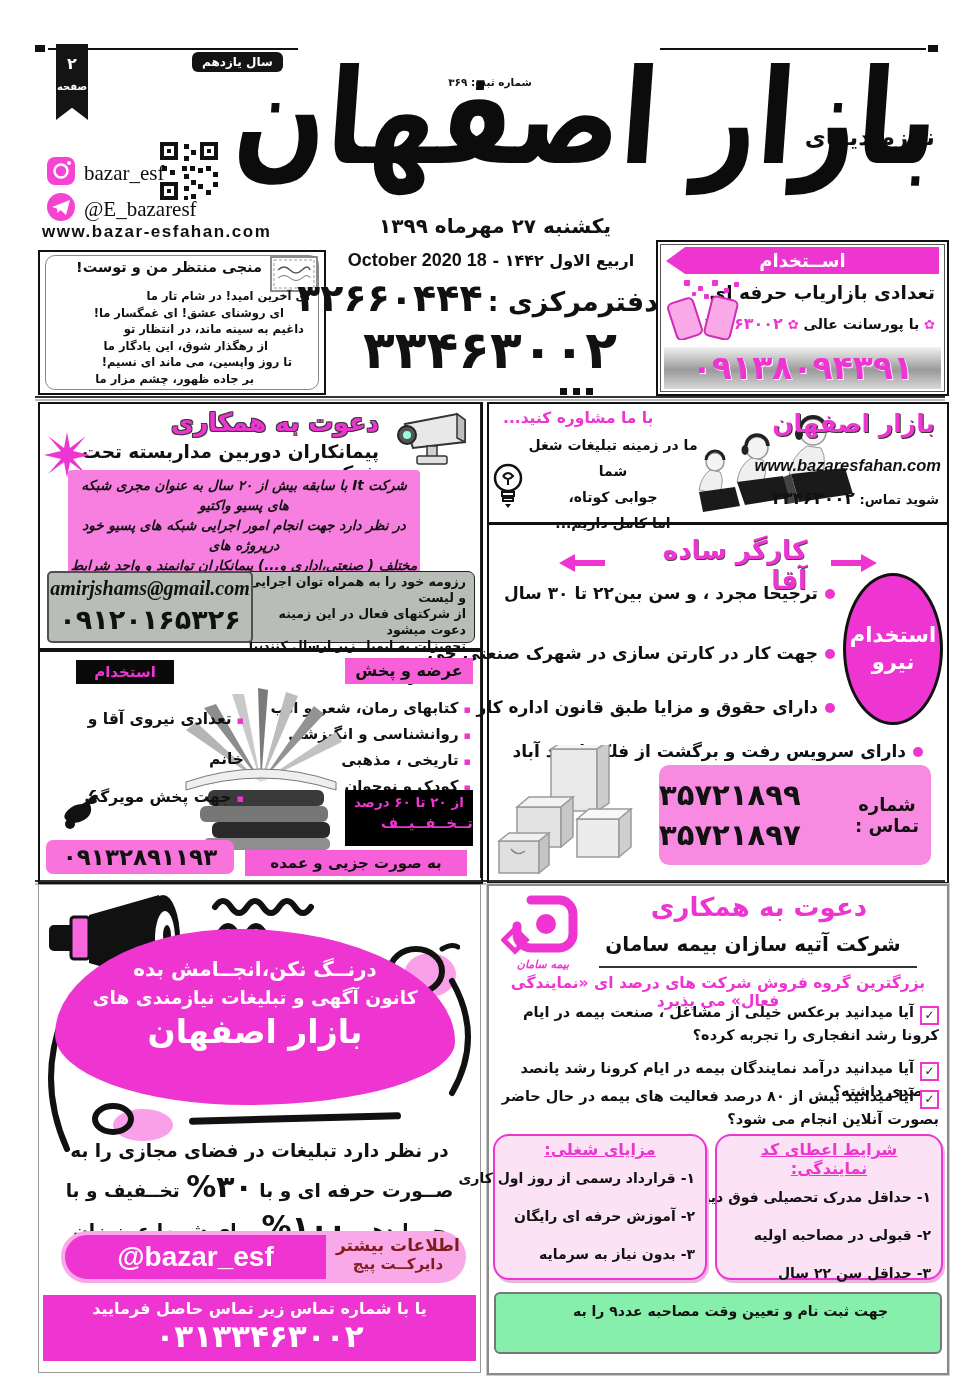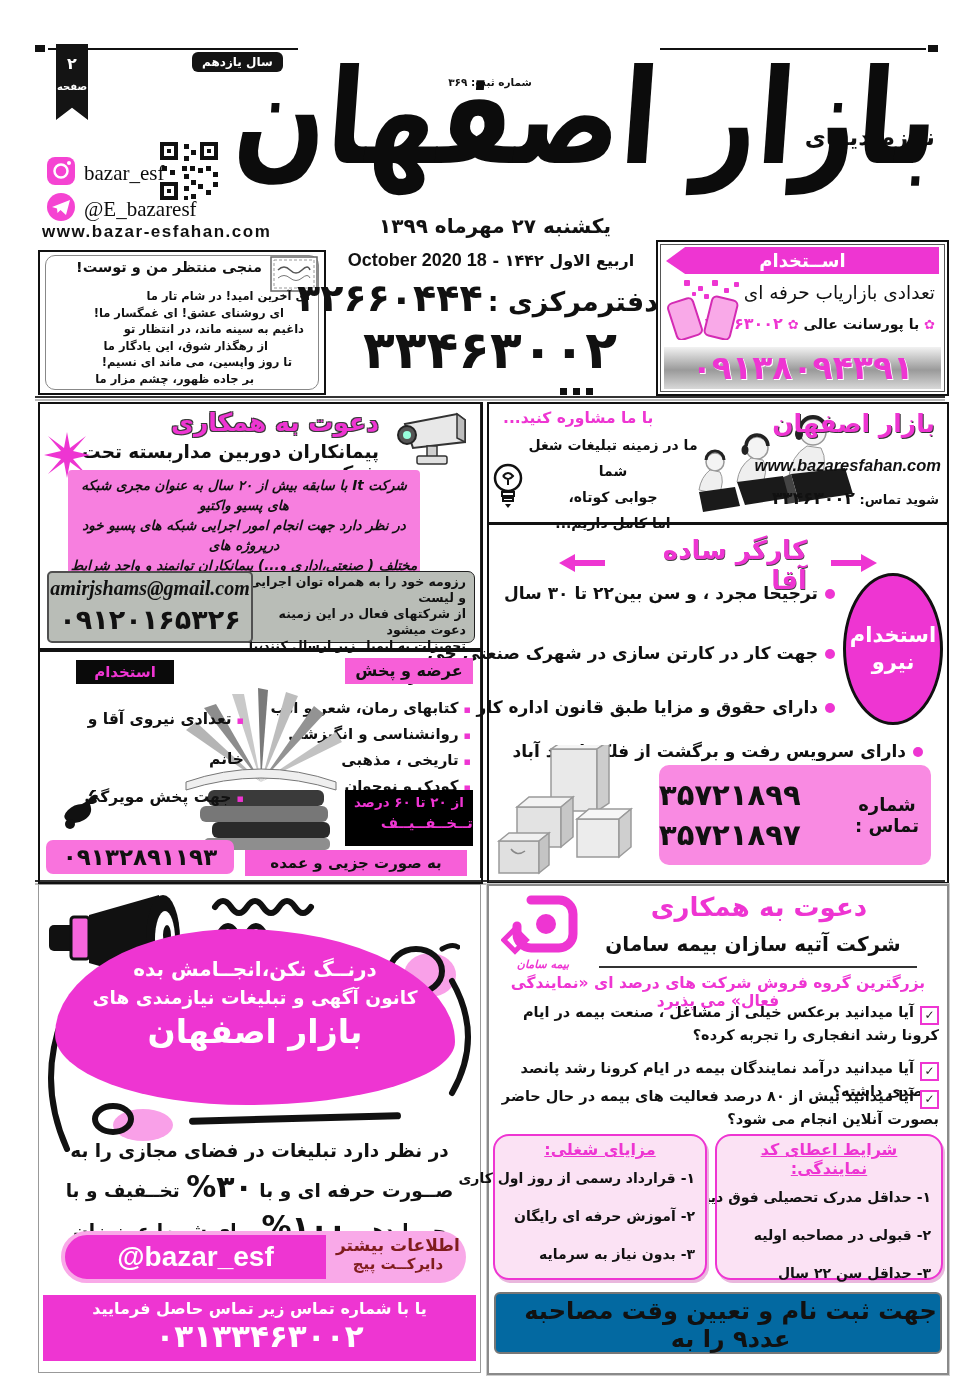--- a/index.html
+++ b/index.html
@@ -46,21 +46,21 @@
   .office .ph{font-size:38px;font-weight:bold;letter-spacing:1px;}
   .office2{top:320px;left:322px;width:336px;text-align:center;font-size:52px;font-weight:bold;letter-spacing:5px;}
   .dotsep{top:388px;left:560px;width:40px;display:flex;gap:6px;}
   .dotsep i{width:7px;height:7px;background:#111;display:block;}
 
   .recruit{top:240px;left:656px;width:289px;height:152px;border:2px solid #111;background:#fff;}
   .recruit-inner{position:absolute;inset:2px;border:1px solid #555;}
   .recruit-banner{position:absolute;top:5px;left:8px;right:8px;height:27px;background:var(--mg);
         clip-path:polygon(0 52%,7% 0,100% 0,100% 100%,7% 100%);
         color:#fff;font-size:18px;font-weight:bold;text-align:center;line-height:27px;letter-spacing:3px;}
-  .recruit-l1{position:absolute;top:40px;right:12px;font-size:18.5px;font-weight:normal;}
+  .recruit-l1{position:absolute;top:40px;right:12px;font-size:18.5px;font-weight:bold;}
   .recruit-l2{position:absolute;top:72px;right:12px;font-size:14px;font-weight:bold;}
   .recruit-l2 .fl{color:var(--mg);font-size:13px;}
   .recruit-l2 .ph2{color:var(--mg);font-size:16px;letter-spacing:1px;}
   .recruit-phones-art{position:absolute;left:6px;top:36px;}
   .recruit-strip{position:absolute;left:6px;right:6px;bottom:5px;height:42px;
         background:linear-gradient(180deg,#f2f2f2,#9a9a9a 55%,#d8d8d8);
         text-align:center;}
   .recruit-phone{font-size:33px;font-weight:bold;color:var(--mg);letter-spacing:4px;line-height:42px;
         text-shadow:1px 1px 0 #fff;}
 
@@ -184,22 +184,22 @@
   .in-check{position:absolute;right:8px;left:8px;font-size:14.5px;font-weight:bold;line-height:21px;
         text-align:right;}
   .chk{display:inline-block;width:15px;height:15px;border:2px solid var(--mg);background:#fff;
         margin-left:6px;vertical-align:-2px;text-align:center;line-height:14px;font-size:12px;color:#222;}
   .in-c1{top:116px;} .in-c2{top:172px;} .in-c3{top:200px;}
   .in-box{position:absolute;top:248px;height:146px;background:#fbe2f4;border:2px solid var(--mg);
         border-radius:16px;box-shadow:2px 3px 0 #e9b7dd;box-sizing:border-box;padding:4px 10px;}
   .in-box-r{right:4px;width:228px;} .in-box-l{left:4px;width:214px;}
   .in-box .t{text-align:center;font-size:16px;font-weight:bold;color:var(--mg);text-decoration:underline;}
   .in-box .it{font-size:14px;font-weight:bold;line-height:38px;text-align:right;white-space:nowrap;}
-  .in-footer{position:absolute;top:406px;left:5px;right:5px;height:62px;background:#0369a1;
-        border:2px solid #777;border-radius:6px;text-align:center;font-size:24px;font-weight:bold;
+  .in-footer{position:absolute;top:406px;left:5px;right:5px;height:62px;background:#86efac;
+        border:2px solid #777;border-radius:6px;text-align:center;font-size:14px;font-weight:bold;
         line-height:28px;padding-top:3px;box-sizing:border-box;padding-left:25px;}
 
   :root{--mg:#ee35d2;}
 </style>
 </head>
 <body>
 
 <div class="page">
 
   <div class="abs corner" style="top:45px;left:35px;"></div>

